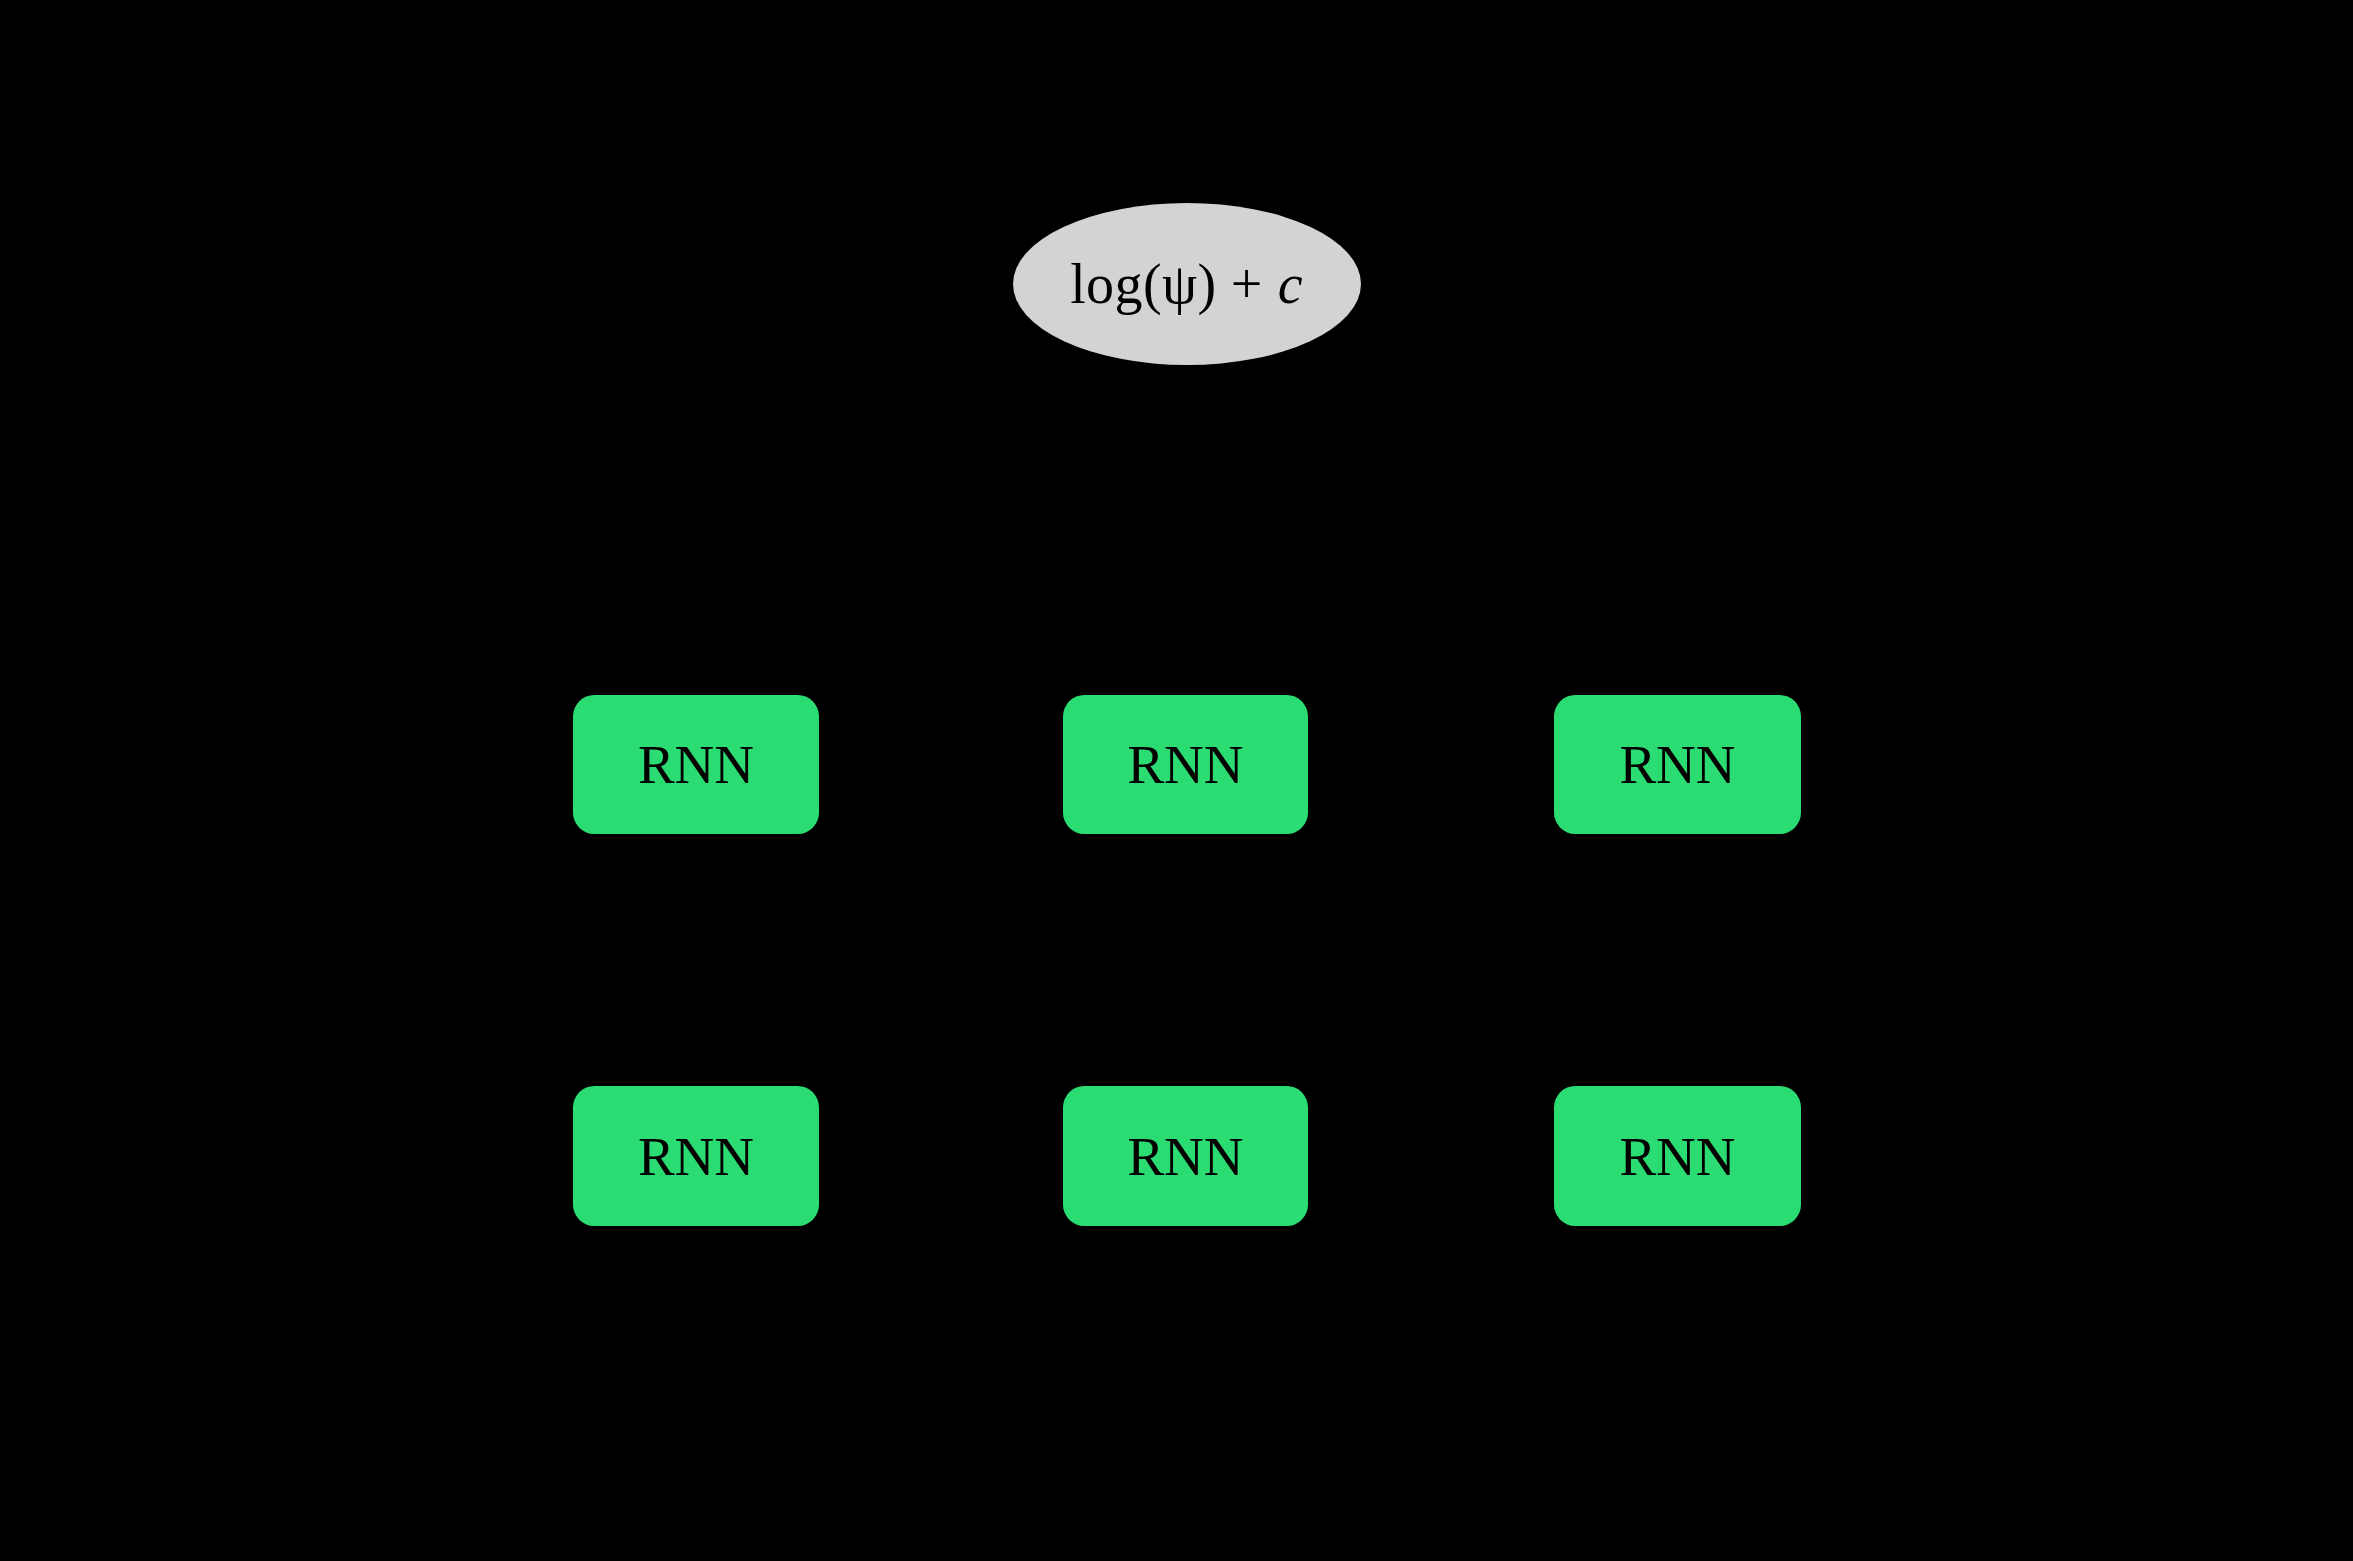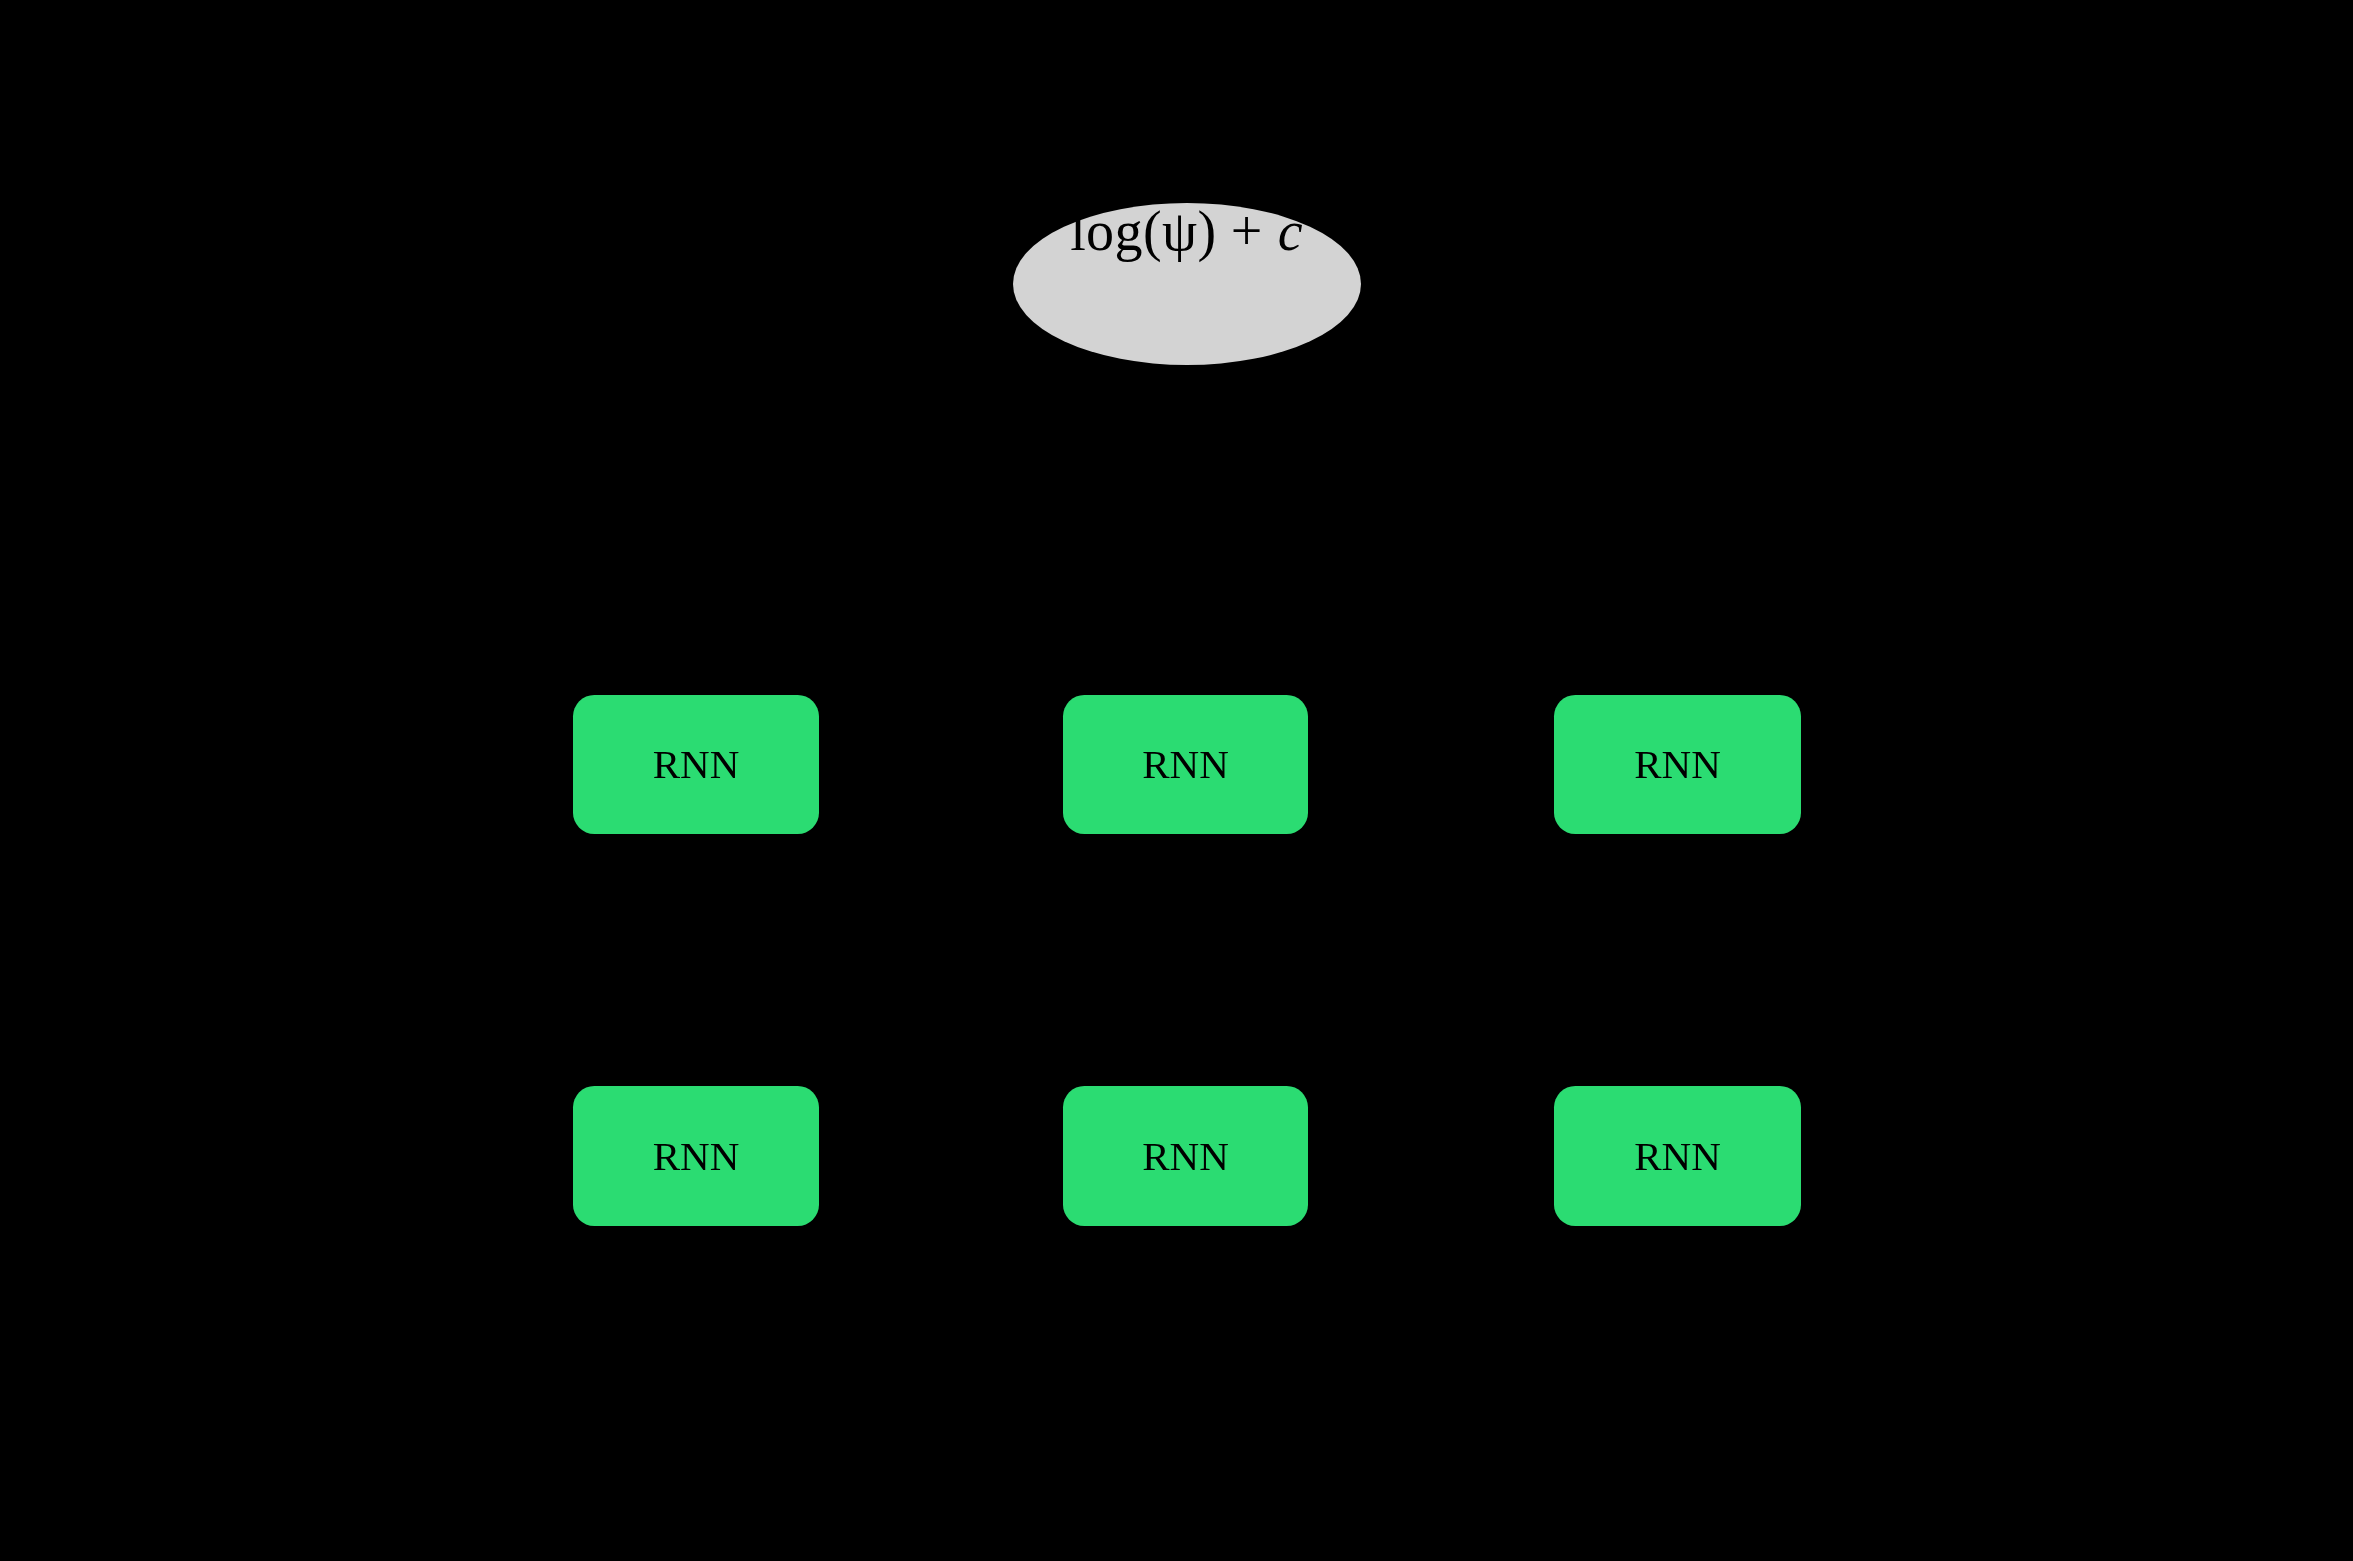--- a/index.html
+++ b/index.html
@@ -18,21 +18,21 @@
     position: relative;
     width: 2354px;
     height: 1562px;
     background: #000000;
   }
 
   
   .node-ellipse {
     position: absolute;
     display: flex;
-    align-items: flex-start;
+    align-items: center;
     justify-content: center;
     border-radius: 50%;
     background: #d3d3d3;
     color: #000000;
     box-sizing: border-box;
   }
   .ellipse-label {
     font-size: 56px;
     line-height: 1;
     white-space: nowrap;
@@ -53,21 +53,21 @@
     position: absolute;
     display: flex;
     align-items: center;
     justify-content: center;
     border-radius: 21.3px;
     background: #2bdc72;
     color: #000000;
     box-sizing: border-box;
   }
   .box-label {
-    font-size: 41px;
+    font-size: 55px;
     line-height: 1;
     color: #000000;
     font-style: normal;
     white-space: nowrap;
     letter-spacing: 0px;
   }
 </style>
 </head>
 <body>
 

